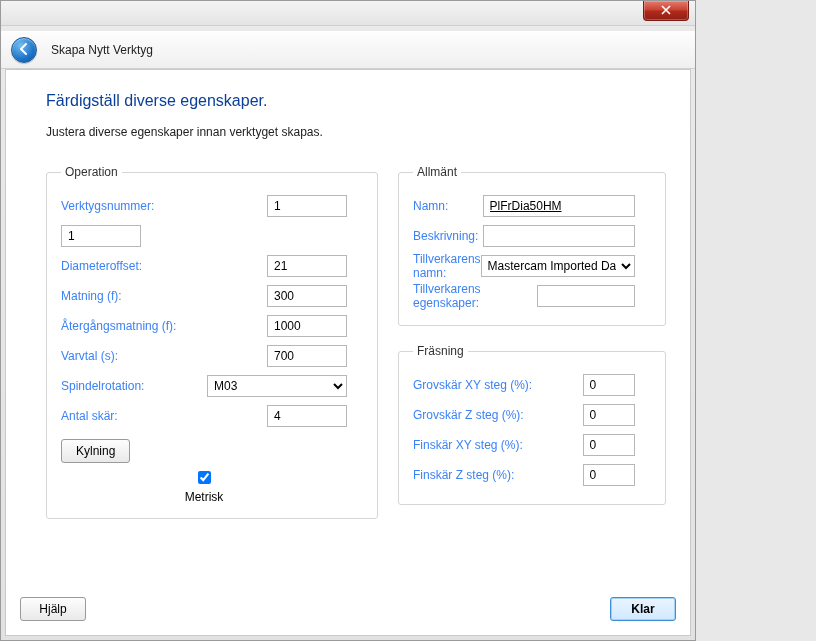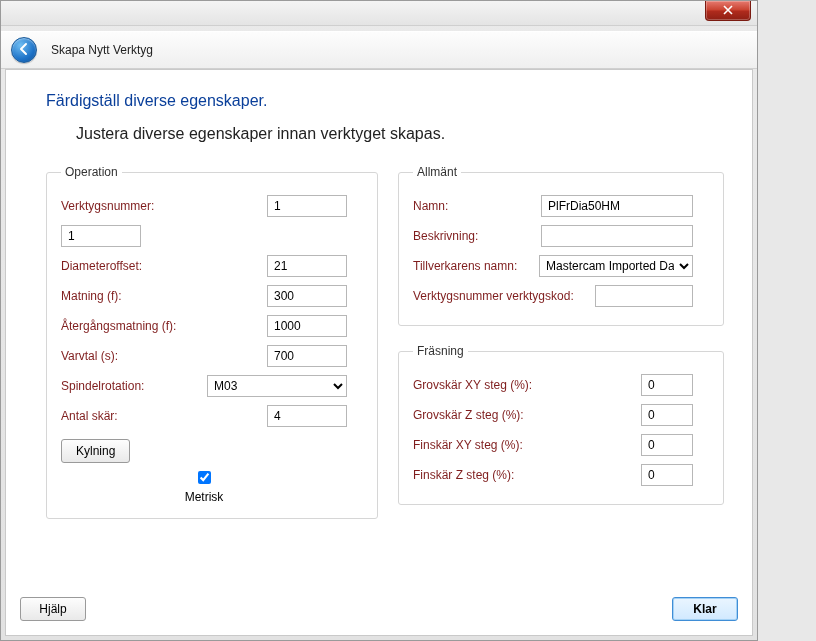--- a/index.html
+++ b/index.html
@@ -6,21 +6,21 @@
   html, body {
     margin: 0; padding: 0;
     width: 816px; height: 641px;
     font-family: "Segoe UI", Tahoma, sans-serif;
     font-size: 12px;
     background: #e8e8e8;
     overflow: hidden;
   }
   .outer-frame {
     position: relative;
-    width: 758px; height: 641px;
+    width: 696px; height: 641px;
     background: linear-gradient(#eaeaea, #e2e2e2);
     border: 1px solid #9a9a9a;
   }
   .titlebar-fade {
     position: absolute; top:0; left:0; right:0; height: 25px;
     background: linear-gradient(#f4f4f4, #e4e4e4);
     border-bottom: 1px solid #cfcfcf;
   }
   
   .close-btn {
@@ -59,50 +59,50 @@
     top: 68px; left: 4px; right: 4px; bottom: 4px;
     background: #fff;
     border: 1px solid #c9c9c9;
   }
   .page-heading {
     position: absolute; top: 22px; left: 40px;
     font-size: 16px; color: #0a3f9a;
   }
   .page-sub {
     position: absolute; top: 55px; left: 40px;
-    font-size: 16px; color: #222; margin-left: 30px;
+    font-size: 12px; color: #222;
   }
   .columns {
     position: absolute;
     top: 95px; left: 40px; right: 28px;
     display: flex; gap: 20px;
     align-items: flex-start;
   }
   fieldset.group {
     border: 1px solid #d6d6d6;
     border-radius: 3px;
     padding: 12px 30px 14px 14px;
     margin: 0;
     min-width: 0;
   }
   fieldset.group > legend {
     font-size: 12px; color: #333; padding: 0 4px;
   }
   .left-col { flex: 0 0 332px; }
   .right-col { flex: 1; display:flex; flex-direction:column; gap: 18px; }
   .row { display:flex; align-items:center; height: 30px; }
-  .row .lbl { flex: 1; color:#7f1d1d; }
+  .row .lbl { flex: 1; color:#3b82f6; }
   input.txt {
     width: 80px; height: 22px;
     border: 1px solid #b7b7b7;
     padding: 2px 6px;
     font: inherit;
     background:#fff;
   }
-  input.txt.wide { width: 152px; }
+  input.txt.wide { width: 152px; text-decoration: underline; }
   input.txt.med { width: 98px; }
   select.sel {
     width: 140px; height: 22px;
     border: 1px solid #b7b7b7;
     font: inherit;
     background:#fff;
     padding: 1px 2px;
   }
   select.sel.wide { width: 154px; }
   .btn {
@@ -220,21 +220,21 @@
             <span class="lbl">Beskrivning:</span>
             <input class="txt wide" value="" style="">
           </div>
           <div class="row">
             <span class="lbl">Tillverkarens namn:</span>
             <select class="sel wide">
               <option>Mastercam Imported Dat</option>
             </select>
           </div>
           <div class="row">
-            <span class="lbl">Verktygsnummer verktygskod:</span>
+            <span class="lbl">Tillverkarens egenskaper:</span>
             <input class="txt med" value="" style="">
           </div>
         </fieldset>
 
         <fieldset class="group">
           <legend>Fräsning</legend>
           <div class="row mill-row">
             <span class="lbl">Grovskär XY steg (%):</span>
             <input class="txt" value="0" style="">
           </div>

